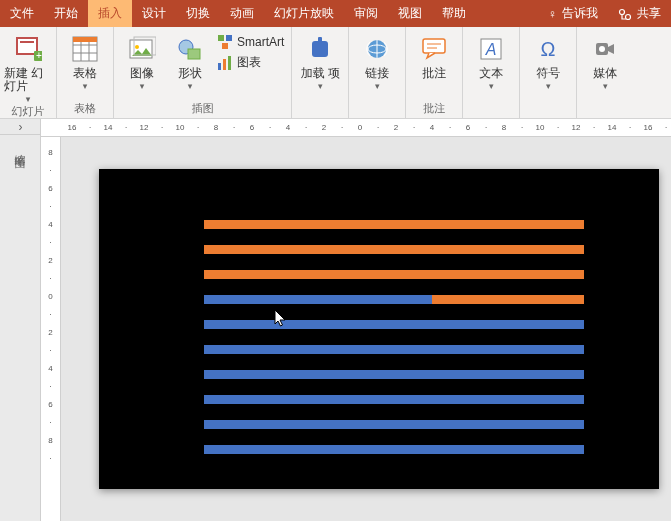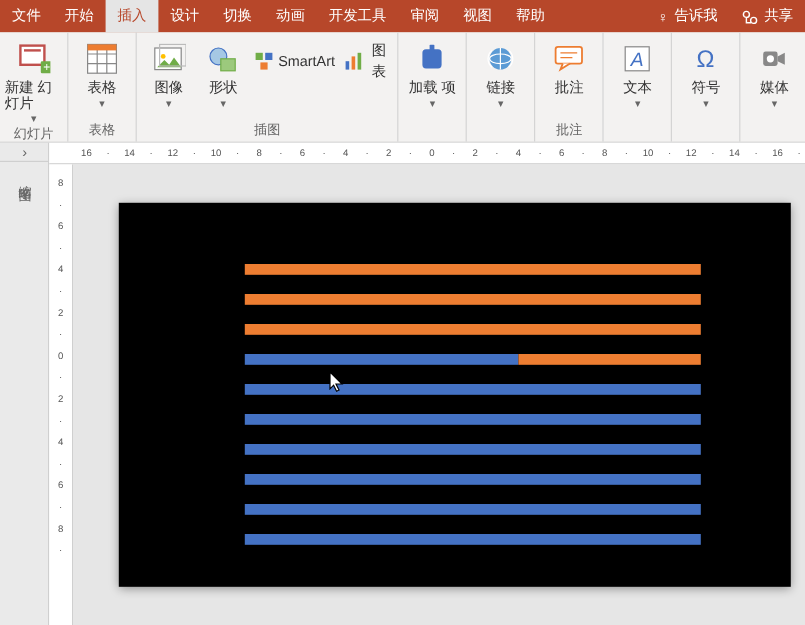--- a/index.html
+++ b/index.html
@@ -1,30 +1,30 @@
 <!DOCTYPE html>
 <html><head>
 <meta charset="utf-8">
 <style>
   *{box-sizing:border-box;margin:0;padding:0;font-family:"Microsoft YaHei","SimSun",sans-serif;}
   body{width:671px;height:521px;background:#e6e6e6;overflow:hidden;}
   .menubar{background:#b7472a;height:27px;display:flex;align-items:stretch;color:#fff;font-size:12px;}
   .menu-item{padding:0 10px;display:flex;align-items:center;cursor:pointer;}
-  .menu-item.active{background:#e5e5e5;color:#b7472a;}
+  .menu-item.active{background:#fdba74;color:#b7472a;}
   .menu-right{margin-left:auto;display:flex;align-items:stretch;}
   .menu-right .menu-item{gap:5px;}
   .ribbon{background:#f3f2f1;height:92px;display:flex;border-bottom:1px solid #d4d4d4;}
   .group{border-right:1px solid #d4d4d4;display:flex;flex-direction:column;align-items:center;padding:2px 4px 0 4px;}
   .group-body{flex:1;display:flex;align-items:flex-start;justify-content:center;}
   .group-label{font-size:11px;color:#666;text-align:center;padding-bottom:2px;}
   .big-btn{display:flex;flex-direction:column;align-items:center;justify-content:center;width:48px;font-size:12px;color:#333;cursor:pointer;padding-top:4px;}
   .big-btn .ico{width:32px;height:32px;display:flex;align-items:center;justify-content:center;margin-bottom:2px;}
   .big-btn .cap{line-height:13px;text-align:left;}
   .caret{font-size:9px;color:#666;margin-top:1px;}
-  .mini-row{display:flex;flex-direction:row;gap:2px;padding-top:4px;text-align:center;}
+  .mini-row{display:flex;flex-direction:column;gap:2px;padding-top:4px;}
   .mini-btn{display:flex;align-items:center;gap:4px;font-size:12px;color:#333;cursor:pointer;padding:1px 3px;}
   .mini-btn .mico{width:16px;height:16px;display:flex;align-items:center;justify-content:center;}
   .work{display:flex;height:402px;}
   .outline{width:41px;background:#eaeaea;border-right:1px solid #cfcfcf;position:relative;}
   .outline-expand{width:41px;height:16px;display:flex;align-items:center;justify-content:center;color:#666;font-size:12px;border-bottom:1px solid #cfcfcf;cursor:pointer;}
   .outline-label{writing-mode:vertical-rl;font-size:11px;color:#666;position:absolute;left:12px;top:26px;letter-spacing:2px;}
   .rulers-area{flex:1;display:flex;flex-direction:column;position:relative;}
   .ruler-h{height:18px;background:#fff;border-bottom:1px solid #cfcfcf;font-size:8px;color:#555;display:flex;align-items:center;padding-left:20px;overflow:hidden;white-space:nowrap;}
   .ruler-h span{display:inline-block;width:22px;text-align:center;}
   .body-row{flex:1;display:flex;background:#e6e6e6;}
@@ -40,21 +40,21 @@
 </head>
 <body>
 
 <div class="menubar">
   <div class="menu-item">文件</div>
   <div class="menu-item">开始</div>
   <div class="menu-item active">插入</div>
   <div class="menu-item">设计</div>
   <div class="menu-item">切换</div>
   <div class="menu-item">动画</div>
-  <div class="menu-item">开发工具</div>
+  <div class="menu-item">幻灯片放映</div>
   <div class="menu-item">审阅</div>
   <div class="menu-item">视图</div>
   <div class="menu-item">帮助</div>
   <div class="menu-right">
     <div class="menu-item">
       <span>♀</span>
       <span>告诉我</span>
     </div>
     <div class="menu-item">
       <span>

